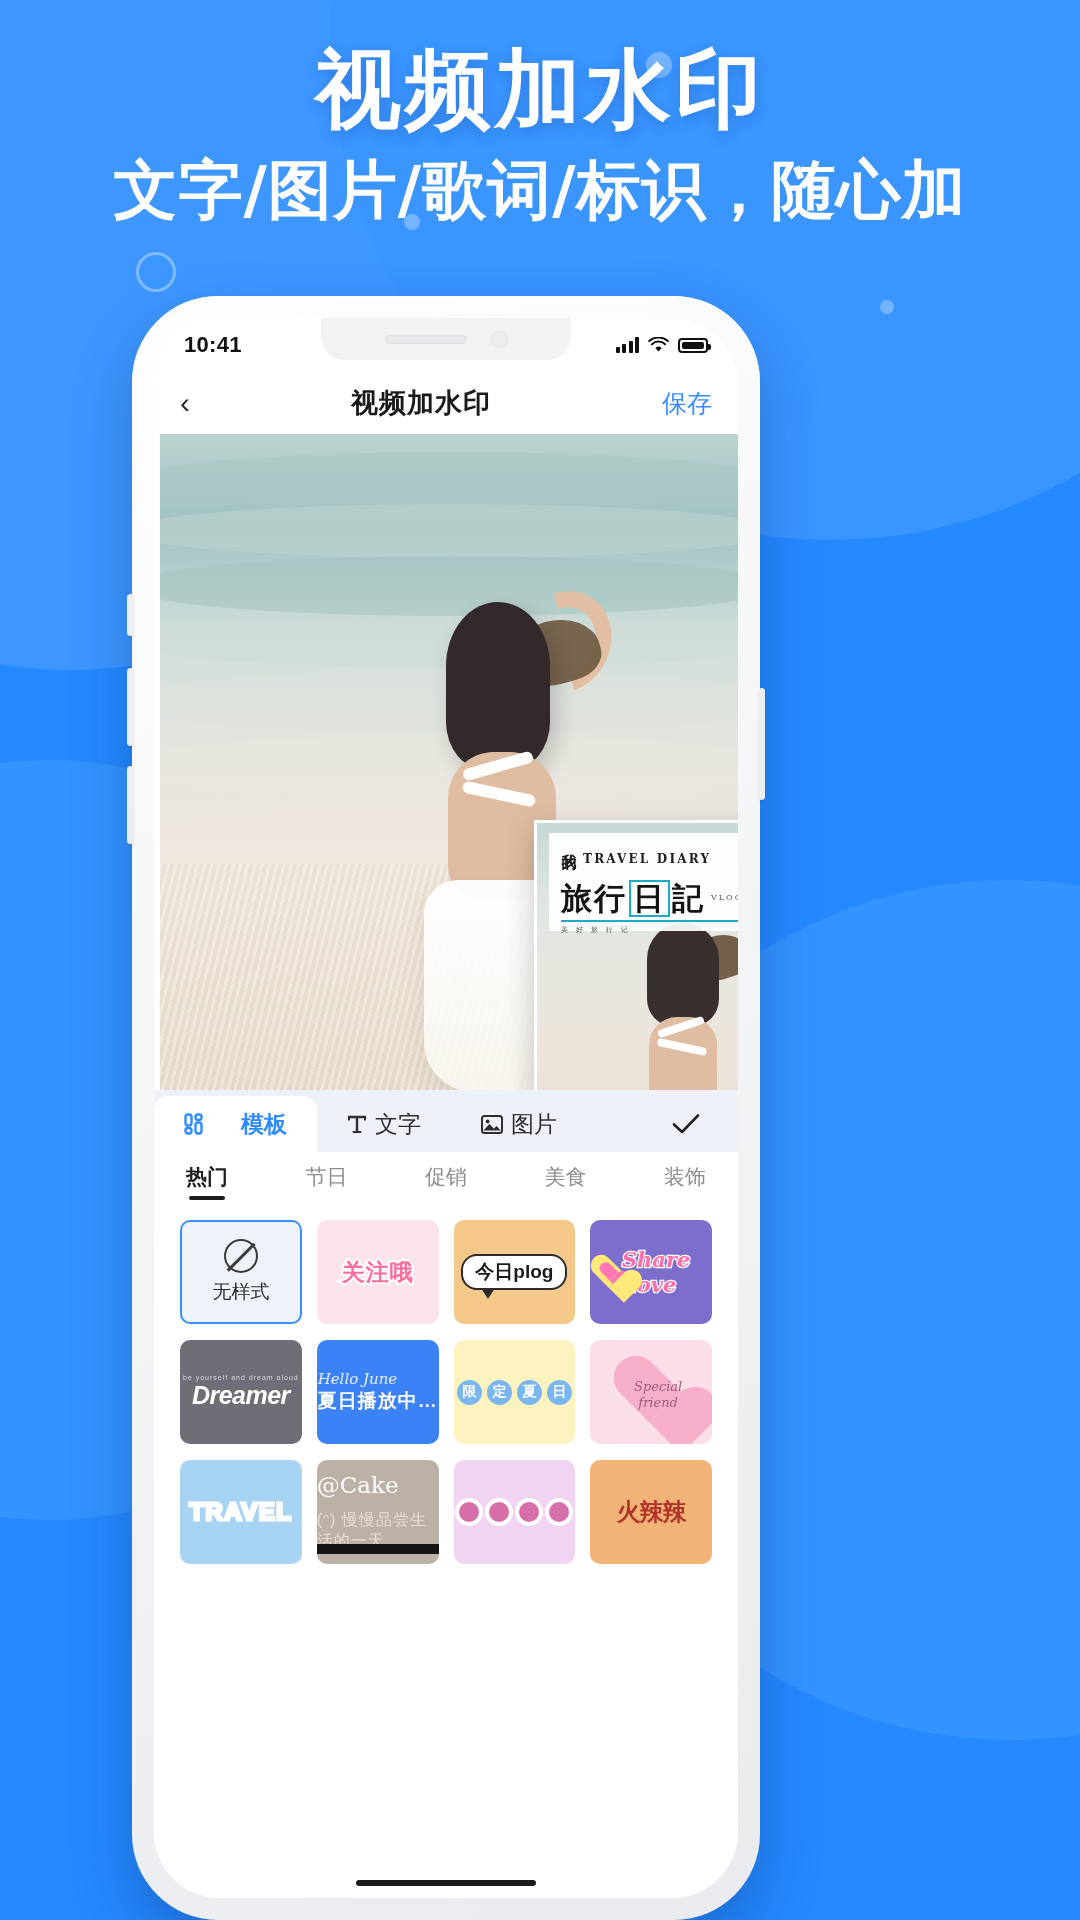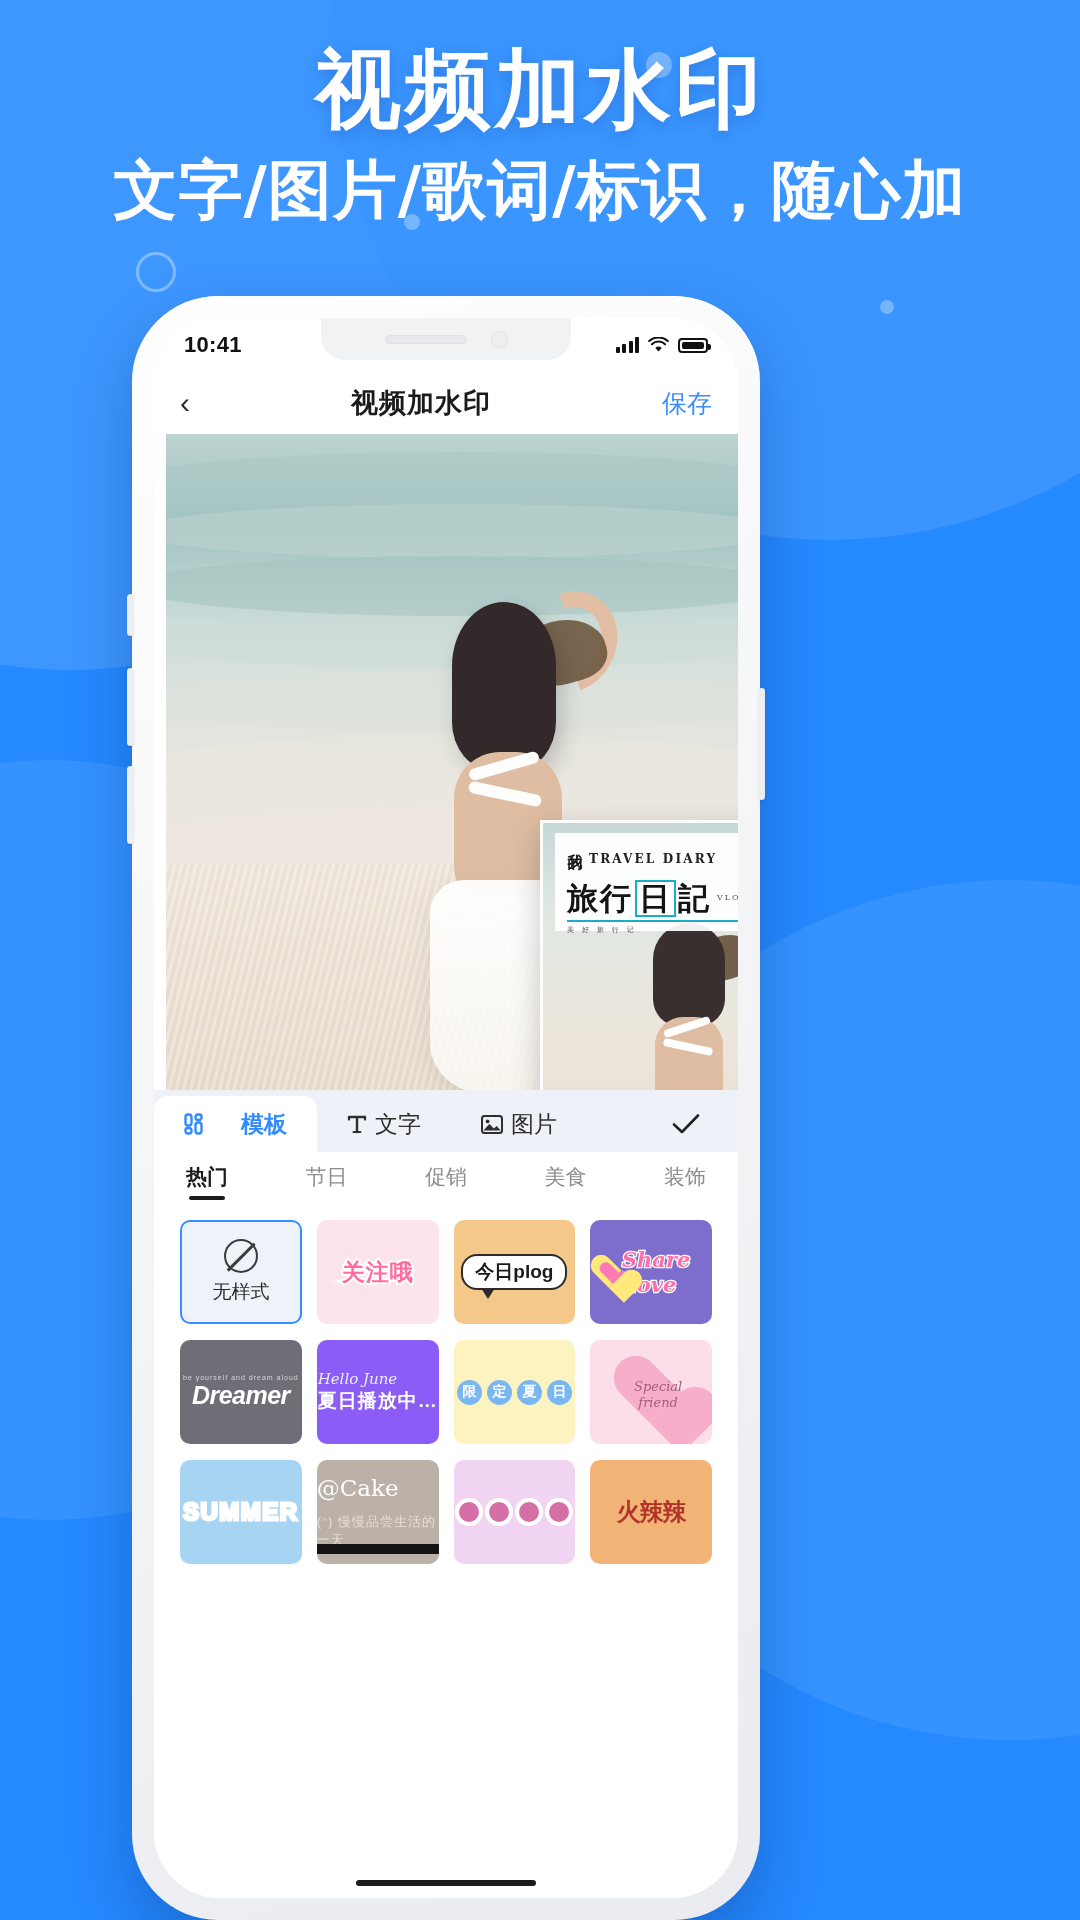--- a/index.html
+++ b/index.html
@@ -84,21 +84,21 @@
     position:absolute; left:0; top:54px; width:584px; height:62px;
     display:flex; align-items:center; justify-content:space-between;
     padding:0 26px; background:#fff; z-index:14;
   }
   #navbar .back { font-size:30px; color:#2b2b2b; line-height:1; width:40px; }
   #navbar .title { font-size:27px; font-weight:bold; color:#1a1a1a; letter-spacing:1px; }
   #navbar .save { font-size:25px; color:#3a8dff; font-weight:500; width:90px; text-align:right; }
 
   
   #preview {
-    position:absolute; left:12px; top:116px; width:584px; height:656px; overflow:hidden;
+    position:absolute; left:6px; top:116px; width:584px; height:656px; overflow:hidden;
     background:linear-gradient(180deg,#bcd3d1 0%,#9fc2c0 14%,#cfdedb 30%,#e9e6e0 52%,#efe9e1 72%,#e7ded3 100%);
   }
   .wave { position:absolute; left:-6%; width:112%; border-radius:50%; opacity:.55; }
   .w1 { top:18px;  height:58px; background:#a9c6c3; }
   .w2 { top:70px;  height:54px; background:#bfd4d0; }
   .w3 { top:122px; height:60px; background:#a4c2bf; }
   .w4 { top:182px; height:52px; background:#cddbd6; }
   .w5 { top:236px; height:62px; background:#dfe2da; }
   .w6 { top:300px; height:70px; background:#e9e7de; }
   .w7 { top:372px; height:80px; background:#efe8de; }
@@ -208,21 +208,21 @@
   .tpl.sel { background:#eef3fa; border:2.5px solid #3a8dff; flex-direction:column; gap:6px; }
   .tpl .nostyle-ic { width:34px; height:34px; border-radius:50%; border:2.5px solid #3b3b3b; position:relative; }
   .tpl .nostyle-ic::after { content:""; position:absolute; left:50%; top:-3px; width:2.5px; height:38px;
     background:#3b3b3b; transform:translateX(-50%) rotate(45deg); }
   .tpl .nostyle-tx { font-size:19px; color:#2b2b2b; }
 
   .t-pink   { background:#fde3ea; }
   .t-orange { background:#f3c888; }
   .t-purple { background:#7d6ecd; }
   .t-gray   { background:#6e6e76; }
-  .t-blue   { background:#8b5cf6; }
+  .t-blue   { background:#3b82f6; }
   .t-cream  { background:#fcf3c0; }
   .t-rose   { background:#fbdee7; }
   .t-sky    { background:#a8d4f3; }
   .t-taupe  { background:#bcb1a6; }
   .t-lilac  { background:#f0d4f2; }
   .t-peach  { background:#f2b377; }
 
   .lbl-cute { font-size:23px; font-weight:bold; color:#ff6b9d;
     -webkit-text-stroke:4px #fff; paint-order:stroke fill; letter-spacing:1px; }
   .bubble { background:#fff; border:2.5px solid #2b2b2b; border-radius:16px;
@@ -253,21 +253,21 @@
   .sp-heart { width:82px;height:70px;position:relative; }
   .sp-heart::before,.sp-heart::after{content:"";position:absolute;width:44px;height:64px;
     background:#f7aecb;border-radius:22px 22px 0 0;top:2px;}
   .sp-heart::before{left:40px;transform:rotate(-45deg);transform-origin:0 100%;}
   .sp-heart::after{left:40px;transform:rotate(45deg);transform-origin:0 100%;}
   .sp-tx { position:absolute; left:14px; right:0; top:22px; text-align:center; z-index:2;
     font-family:"DejaVu Serif",serif; font-style:italic; font-size:13px; color:#9c5f79; line-height:1.25; }
   .summer-tx { font-size:24px; font-weight:bold; color:#fff; letter-spacing:1.5px;
     -webkit-text-stroke:3px #fff; paint-order:stroke fill; }
   .cake-tx { font-size:23px; color:#fff; font-family:"DejaVu Serif","Liberation Serif",serif; }
-  .cake-sub { font-size:13px; color:#e6ded6; letter-spacing:1px; margin-top:12px; }
+  .cake-sub { font-size:16px; color:#e6ded6; letter-spacing:1px; margin-top:12px; }
   .flower-row { display:flex; gap:2px; }
   .flower { width:28px;height:28px;border-radius:50%; background:#d66fa8;
     border:4px solid #fff; }
   .fire-tx { font-size:24px; font-weight:bold; color:#b0342a; letter-spacing:-1px; }
   .bar-black { position:absolute; left:50%; transform:translateX(-50%); bottom:10px;
     width:112%; height:10px; background:#141414; border-radius:5px; }
 
   #home-ind { position:absolute; left:50%; transform:translateX(-50%); bottom:12px;
     width:180px; height:6px; background:#1b1b1b; border-radius:3px; z-index:30; }
 </style>
@@ -473,21 +473,21 @@
         </div>
 
         <div class="tpl t-rose">
           <div style="position:relative">
             <div class="sp-heart"></div>
             <div class="sp-tx">Special friend</div>
           </div>
         </div>
 
         <div class="tpl t-sky">
-          <div class="summer-tx">SUMMER</div>
+          <div class="summer-tx">TRAVEL</div>
         </div>
 
         <div class="tpl t-taupe">
           <div style="text-align:left">
             <div class="cake-tx">@Cake</div>
             <div class="cake-sub">(ᵔ) 慢慢品尝生活的一天</div>
           </div>
           <div class="bar-black"></div>
         </div>
 

